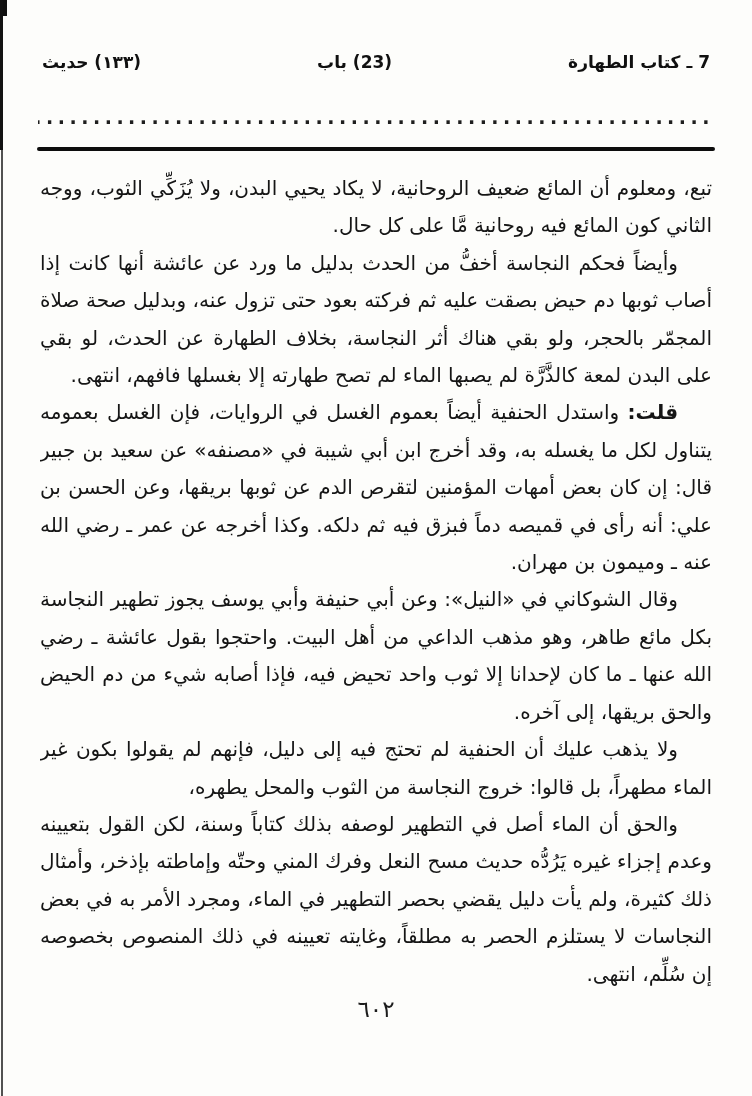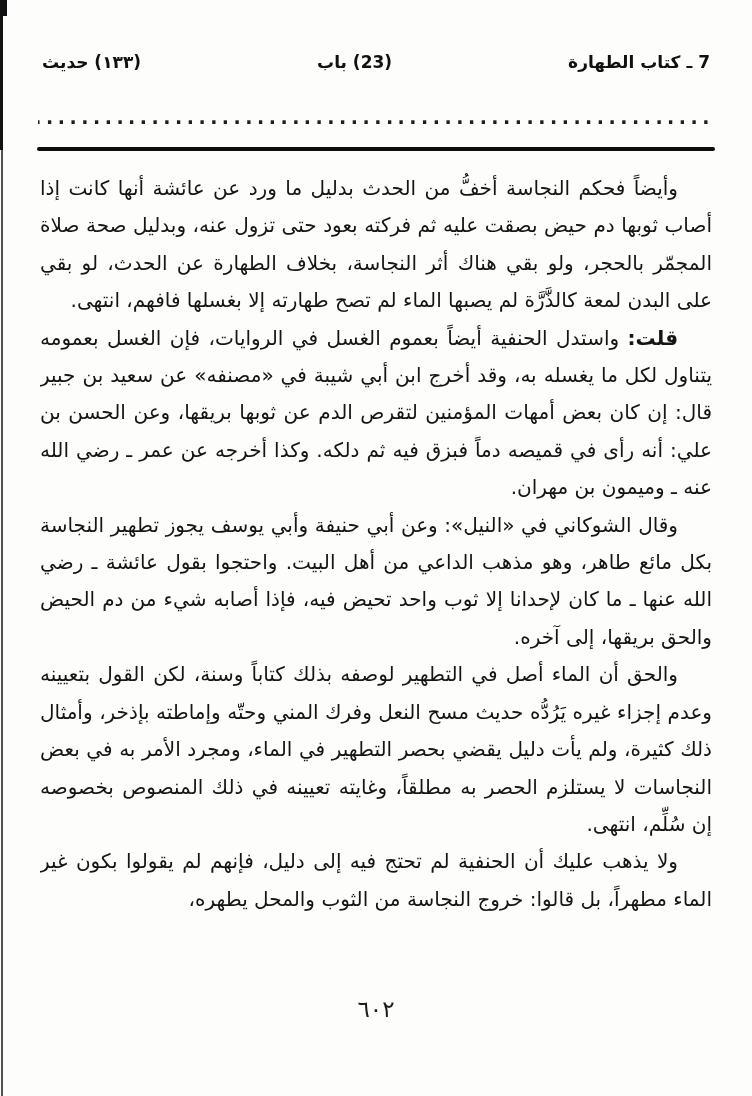--- a/index.html
+++ b/index.html
@@ -86,22 +86,23 @@
     <span>(١٣٣) حديث</span>
   </header>
 
   <div class="dots">
     <span>..........................................................................................</span>
   </div>
 
   <div class="rule"></div>
 
   <main class="body-text">
+    <p class="para continue"><span class="lead"></span><span>تبع، ومعلوم أن المائع ضعيف الروحانية، لا يكاد يحيي البدن، ولا يُزَكِّي الثوب، ووجه الثاني كون المائع فيه روحانية مَّا على كل حال.</span></p>
     <p class="para"><span class="lead"></span><span>وأيضاً فحكم النجاسة أخفُّ من الحدث بدليل ما ورد عن عائشة أنها كانت إذا أصاب ثوبها دم حيض بصقت عليه ثم فركته بعود حتى تزول عنه، وبدليل صحة صلاة المجمّر بالحجر، ولو بقي هناك أثر النجاسة، بخلاف الطهارة عن الحدث، لو بقي على البدن لمعة كالذَّرَّة لم يصبها الماء لم تصح طهارته إلا بغسلها فافهم، انتهى.</span></p>
     <p class="para"><span class="lead">قلت:</span><span> واستدل الحنفية أيضاً بعموم الغسل في الروايات، فإن الغسل بعمومه يتناول لكل ما يغسله به، وقد أخرج ابن أبي شيبة في «مصنفه» عن سعيد بن جبير قال: إن كان بعض أمهات المؤمنين لتقرص الدم عن ثوبها بريقها، وعن الحسن بن علي: أنه رأى في قميصه دماً فبزق فيه ثم دلكه. وكذا أخرجه عن عمر ـ رضي الله عنه ـ وميمون بن مهران.</span></p>
     <p class="para"><span class="lead"></span><span>وقال الشوكاني في «النيل»: وعن أبي حنيفة وأبي يوسف يجوز تطهير النجاسة بكل مائع طاهر، وهو مذهب الداعي من أهل البيت. واحتجوا بقول عائشة ـ رضي الله عنها ـ ما كان لإحدانا إلا ثوب واحد تحيض فيه، فإذا أصابه شيء من دم الحيض والحق بريقها، إلى آخره.</span></p>
+    <p class="para"><span class="lead"></span><span>ولا يذهب عليك أن الحنفية لم تحتج فيه إلى دليل، فإنهم لم يقولوا بكون غير الماء مطهراً، بل قالوا: خروج النجاسة من الثوب والمحل يطهره،</span></p>
     <p class="para"><span class="lead"></span><span>والحق أن الماء أصل في التطهير لوصفه بذلك كتاباً وسنة، لكن القول بتعيينه وعدم إجزاء غيره يَرُدُّه حديث مسح النعل وفرك المني وحتّه وإماطته بإذخر، وأمثال ذلك كثيرة، ولم يأت دليل يقضي بحصر التطهير في الماء، ومجرد الأمر به في بعض النجاسات لا يستلزم الحصر به مطلقاً، وغايته تعيينه في ذلك المنصوص بخصوصه إن سُلِّم، انتهى.</span></p>
-    <p class="para"><span class="lead"></span><span>ولا يذهب عليك أن الحنفية لم تحتج فيه إلى دليل، فإنهم لم يقولوا بكون غير الماء مطهراً، بل قالوا: خروج النجاسة من الثوب والمحل يطهره،</span></p>
   </main>
 
   <footer class="page-number">٦٠٢</footer>
 
 </div>
 
 </body></html>

